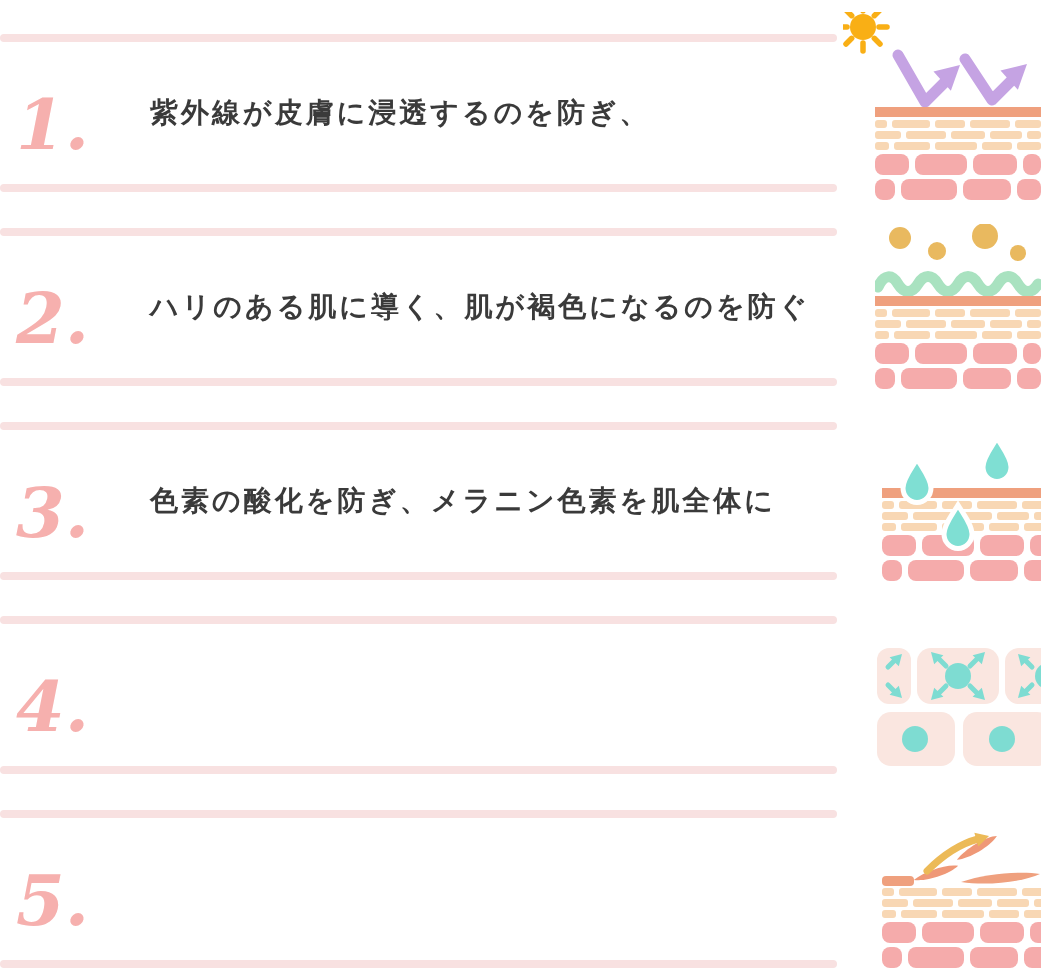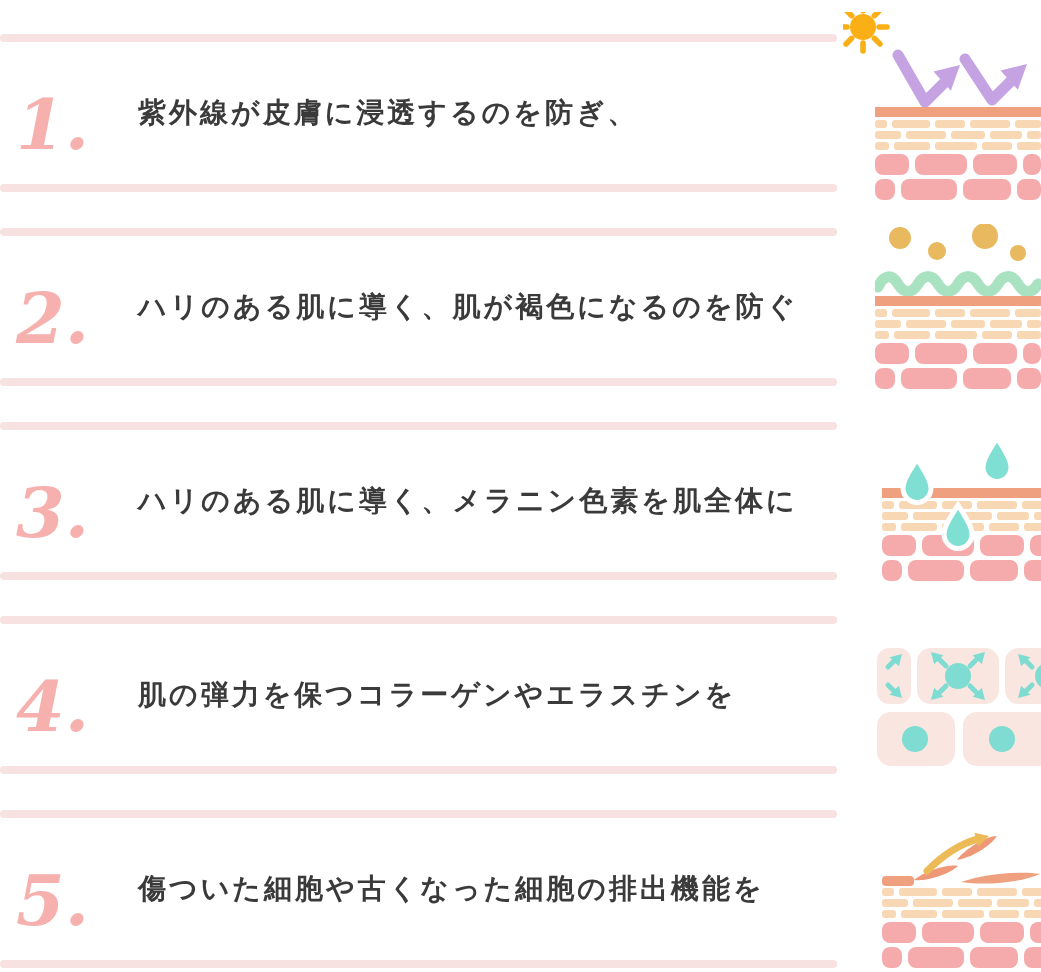--- a/index.html
+++ b/index.html
@@ -23,21 +23,21 @@
   }
   .num {
     width:105px; flex:0 0 105px;
     text-align:center;
     font-style:italic; font-weight:700;
     font-size:70px; line-height:1;
     color:var(--number-pink);
     transform:translateY(12px);
   }
   .text {
-    margin-left:33px;
+    margin-left:45px;
     font-weight:700;
     font-size:28px; line-height:46px;
     letter-spacing:3px;
     color:var(--text-dark);
     max-width:700px;
   }
   .icon { position:absolute; right:0; display:block; }
   .icon-1 { top:-30px; }
   .icon-2 { top:-12px; }
   .icon-3 { top:4px; }
@@ -155,40 +155,39 @@
       </svg>
     </div>
     <div class="rule"></div>
   </section>
 
   <section class="section">
     <div class="rule"></div>
     <div class="content">
       <div class="num">3.</div>
       <div class="text">
-        <p>ハリのある肌に導く、メラニン色素を肌全体に</p>
+        <p>色素の酸化を防ぎ、メラニン色素を肌全体に</p>
       </div>
       <svg class="icon icon-3" width="166" height="148" viewBox="0 0 166 148">
         <use href="#skin" transform="translate(7,54)"></use>
         <g>
           <use href="#drop" class="c-drop" transform="translate(122,27)"></use>
           <use href="#drop" class="c-drop" transform="translate(42,48)"></use>
           <use href="#drop" class="c-drop" transform="translate(83,94)"></use>
         </g>
       </svg>
     </div>
     <div class="rule"></div>
   </section>
 
   <section class="section">
     <div class="rule"></div>
     <div class="content">
       <div class="num">4.</div>
       <div class="text">
-        <p>肌の弾力を保つコラーゲンやエラスチンを</p>
       </div>
       <svg class="icon icon-4" width="166" height="122" viewBox="0 0 166 122">
         <rect class="c-cell" x="2" y="2" width="34" height="56" rx="12"></rect>
         <rect class="c-cell" x="42" y="2" width="82" height="56" rx="14"></rect>
         <rect class="c-cell" x="130" y="2" width="66" height="56" rx="14"></rect>
         <rect class="c-cell" x="2" y="66" width="78" height="54" rx="14"></rect>
         <rect class="c-cell" x="88" y="66" width="88" height="54" rx="14"></rect>
         <g>
           <circle class="c-teal" cx="83" cy="30" r="13"></circle>
           <circle class="c-teal" cx="173" cy="30" r="13"></circle>
@@ -216,21 +215,20 @@
       </svg>
     </div>
     <div class="rule"></div>
   </section>
 
   <section class="section">
     <div class="rule"></div>
     <div class="content">
       <div class="num">5.</div>
       <div class="text">
-        <p>傷ついた細胞や古くなった細胞の排出機能を</p>
       </div>
       <svg class="icon icon-5" width="166" height="140" viewBox="0 0 166 140">
         <use href="#bricks" transform="translate(7,44)"></use>
         <g>
           <rect class="c-skin" x="7" y="45" width="32" height="10" rx="4"></rect>
           <use href="#flake" class="c-flake" transform="translate(38,44) rotate(-9)"></use>
           <path class="c-skin" d="M86,51 C112,42 148,40 165,43 C148,51 112,55 86,51 Z"></path>
           <use href="#flake" class="c-flake" transform="translate(80,24) rotate(-22)"></use>
         </g>
         <g>

